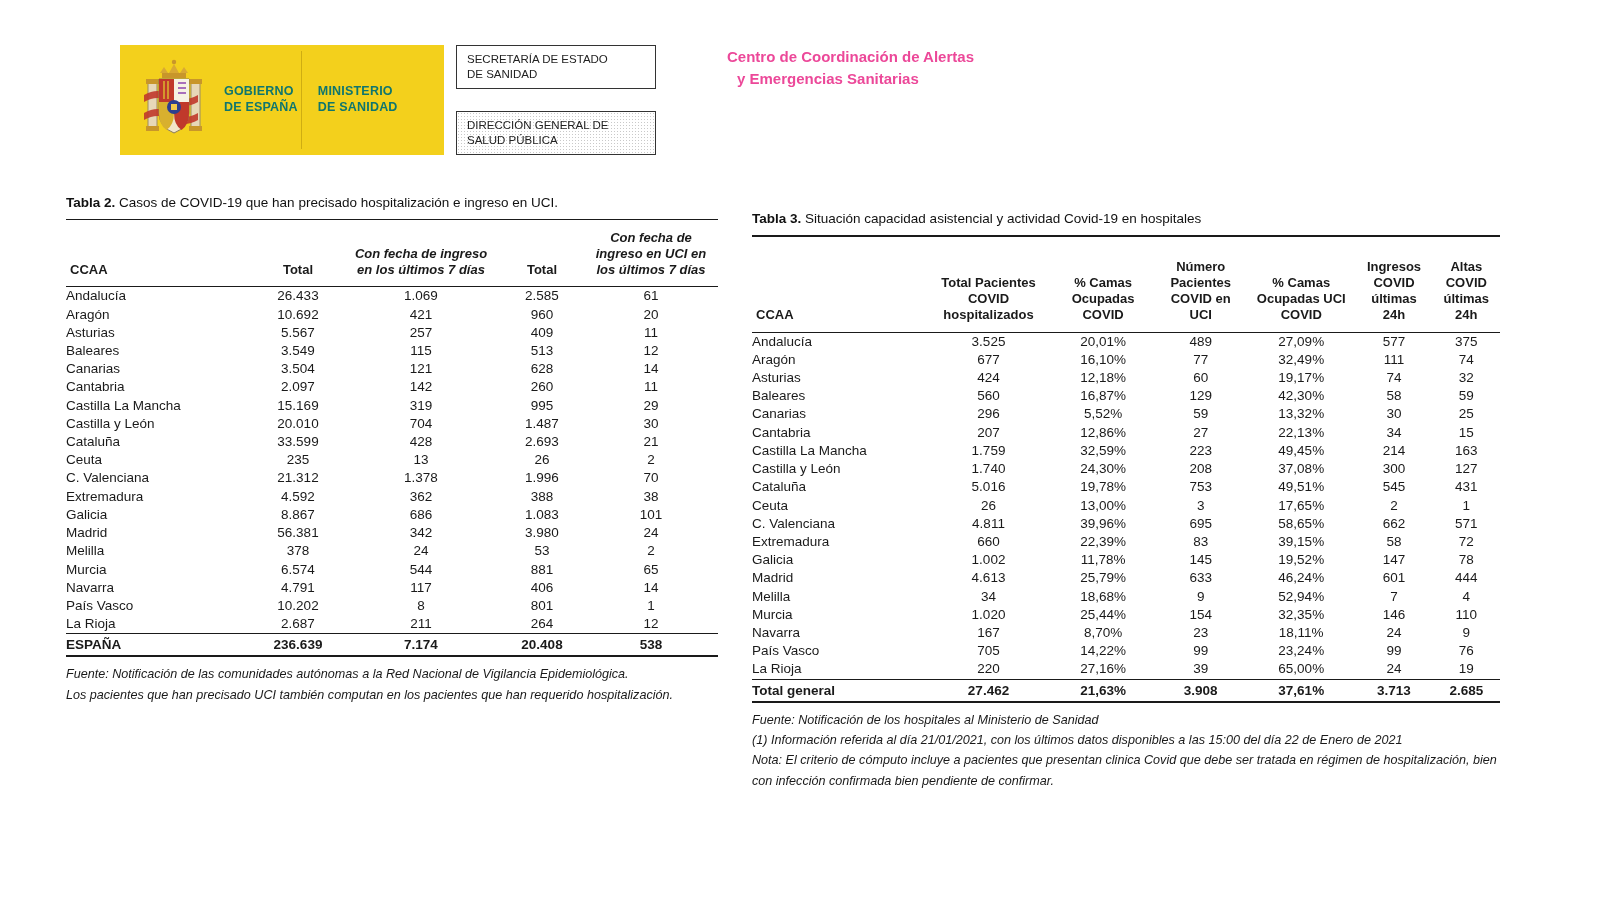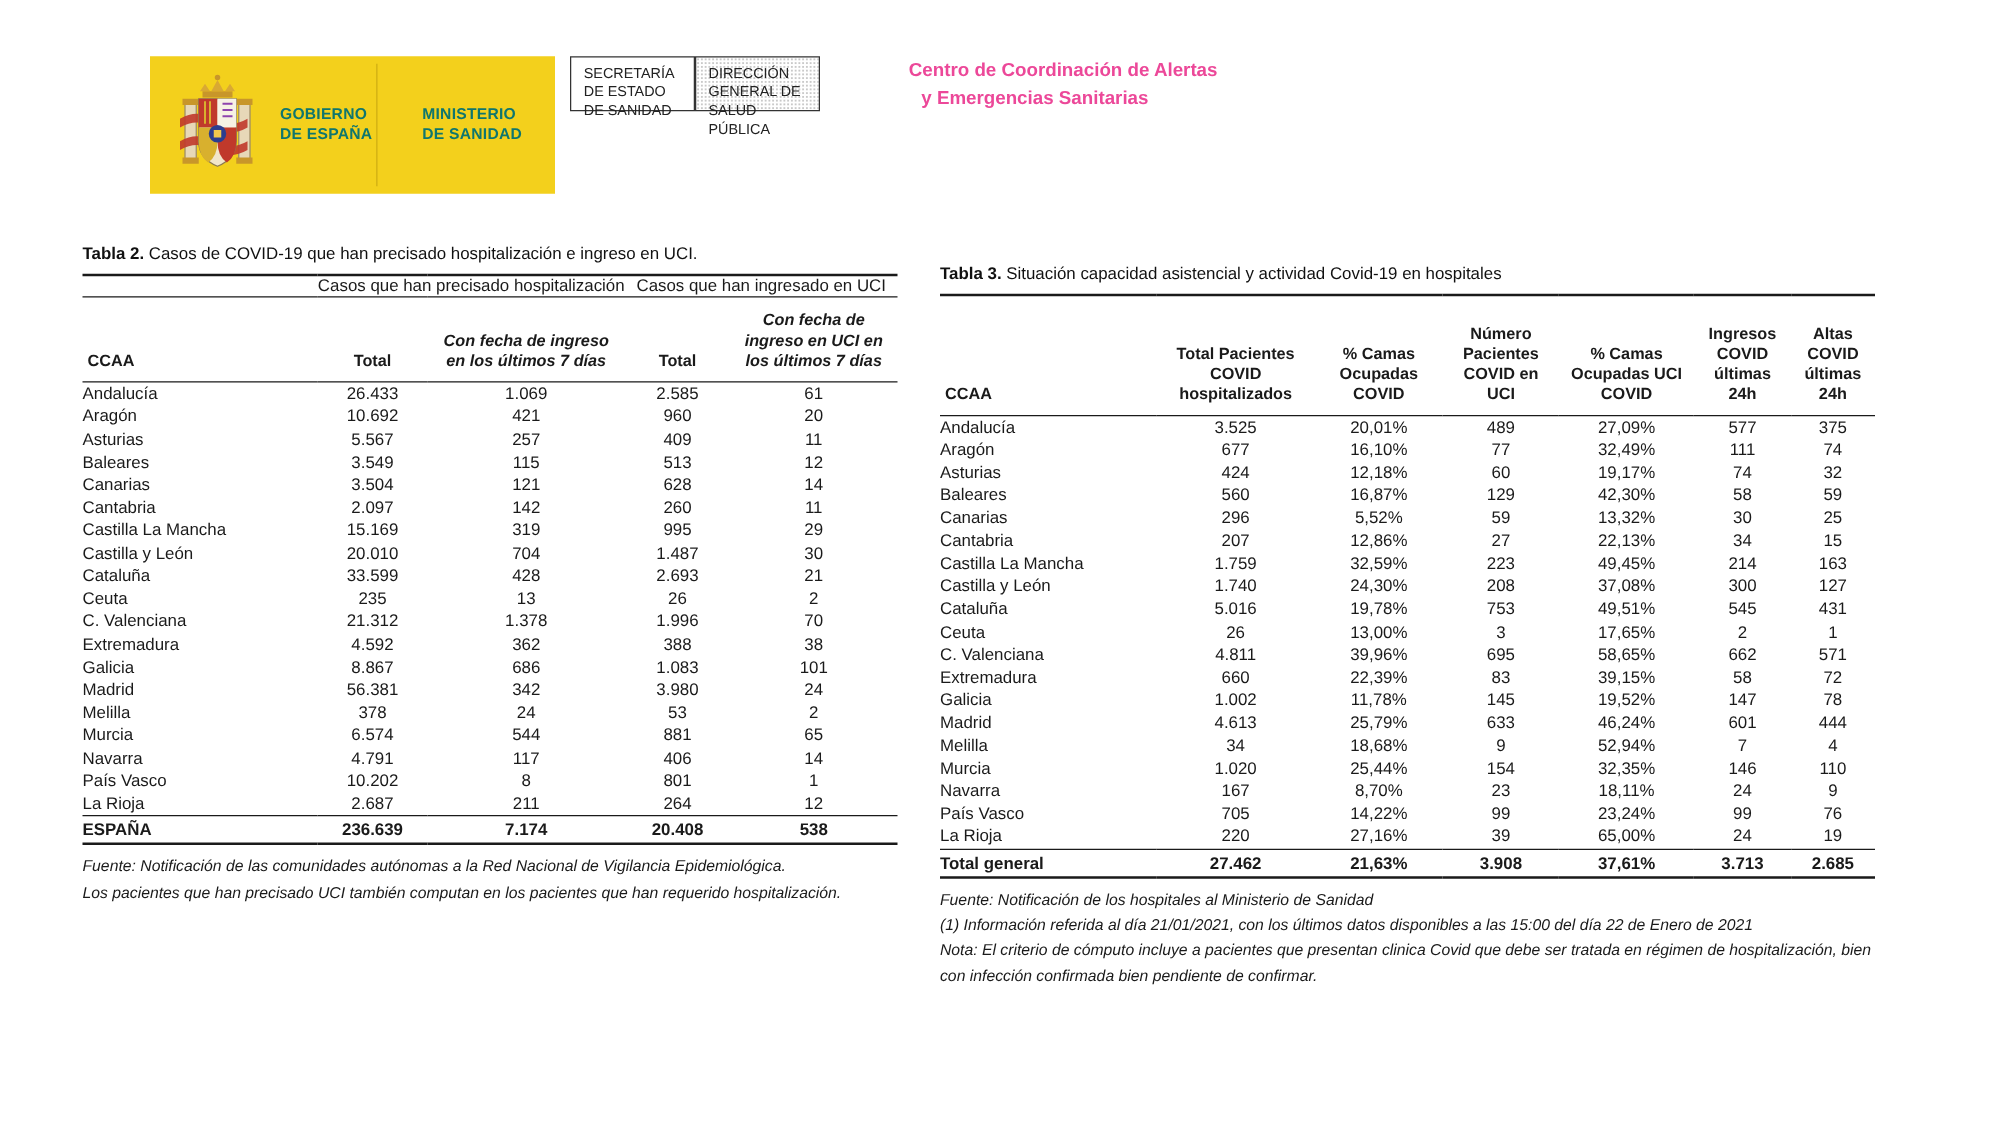--- a/index.html
+++ b/index.html
@@ -54,26 +54,26 @@
     flex: none;
   }
   .gob-text {
     font-size: 12.5px;
     font-weight: bold;
     line-height: 1.25;
     color: #0f766e;
     letter-spacing: .2px;
   }
   #gob-espana { margin-left: 18px; }
-  #min-sanidad { margin-left: 40px; }
+  #min-sanidad { margin-left: 20px; }
 
   #boxes {
     margin-left: 12px;
     display: flex;
-    flex-direction: row;
+    flex-direction: column;
     justify-content: space-between;
     width: 200px;
     height: 110px;
   }
   .hbox {
     border: 1px solid #333;
     height: 44px;
     padding: 6px 8px 0 10px;
     box-sizing: border-box;
     font-size: 11.5px;
@@ -267,25 +267,20 @@
 
   <table class="rep" id="t2">
     <colgroup>
       <col class="c0">
         <col class="c1">
         <col class="c2">
         <col class="c3">
         <col class="c4">
     </colgroup>
     <thead>
-      <tr class="grp">
-        <th class="empty"></th>
-        <th colspan="2">Casos que han precisado hospitalización</th>
-        <th colspan="2">Casos que han ingresado en UCI</th>
-      </tr>
       <tr class="colhead">
         <th class="left">CCAA</th>
         <th class="ctr">Total</th>
         <th class="ctr ital">Con fecha de ingreso en los últimos 7 días</th>
         <th class="ctr">Total</th>
         <th class="ctr ital">Con fecha de ingreso en UCI en los últimos 7 días</th>
       </tr>
     </thead>
     <tbody id="t2-body">
         <tr class="rule-mid">

